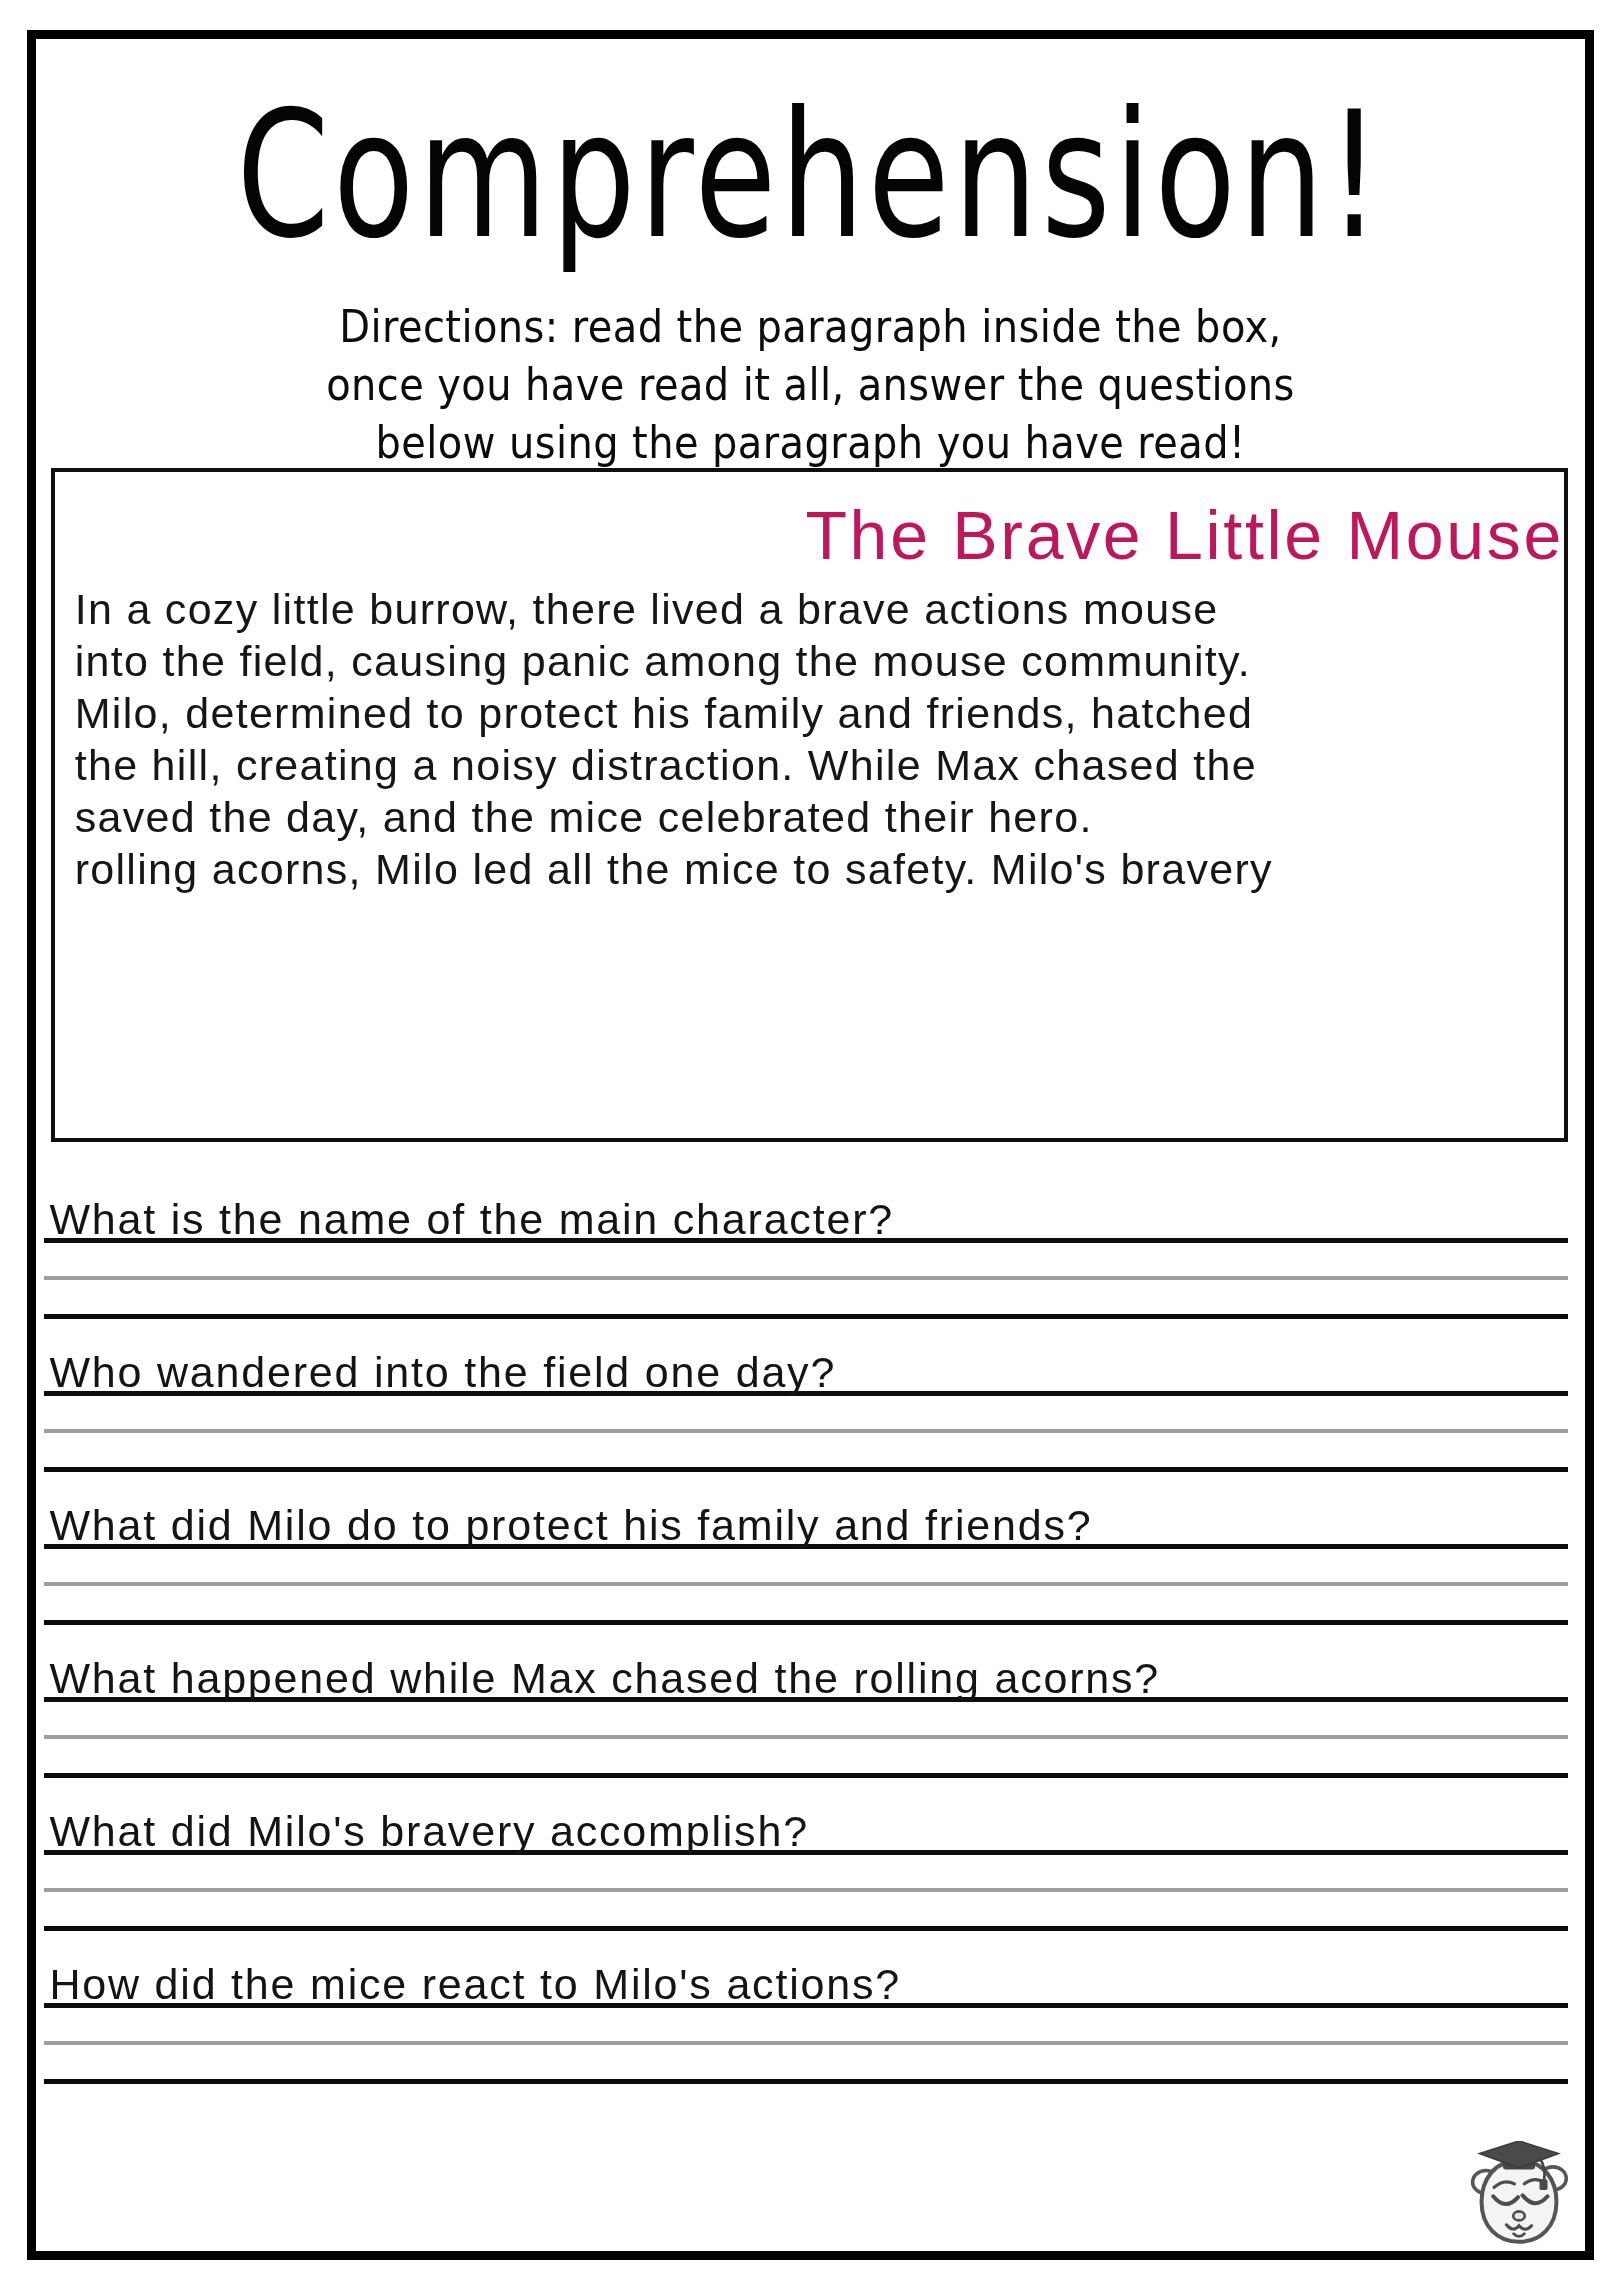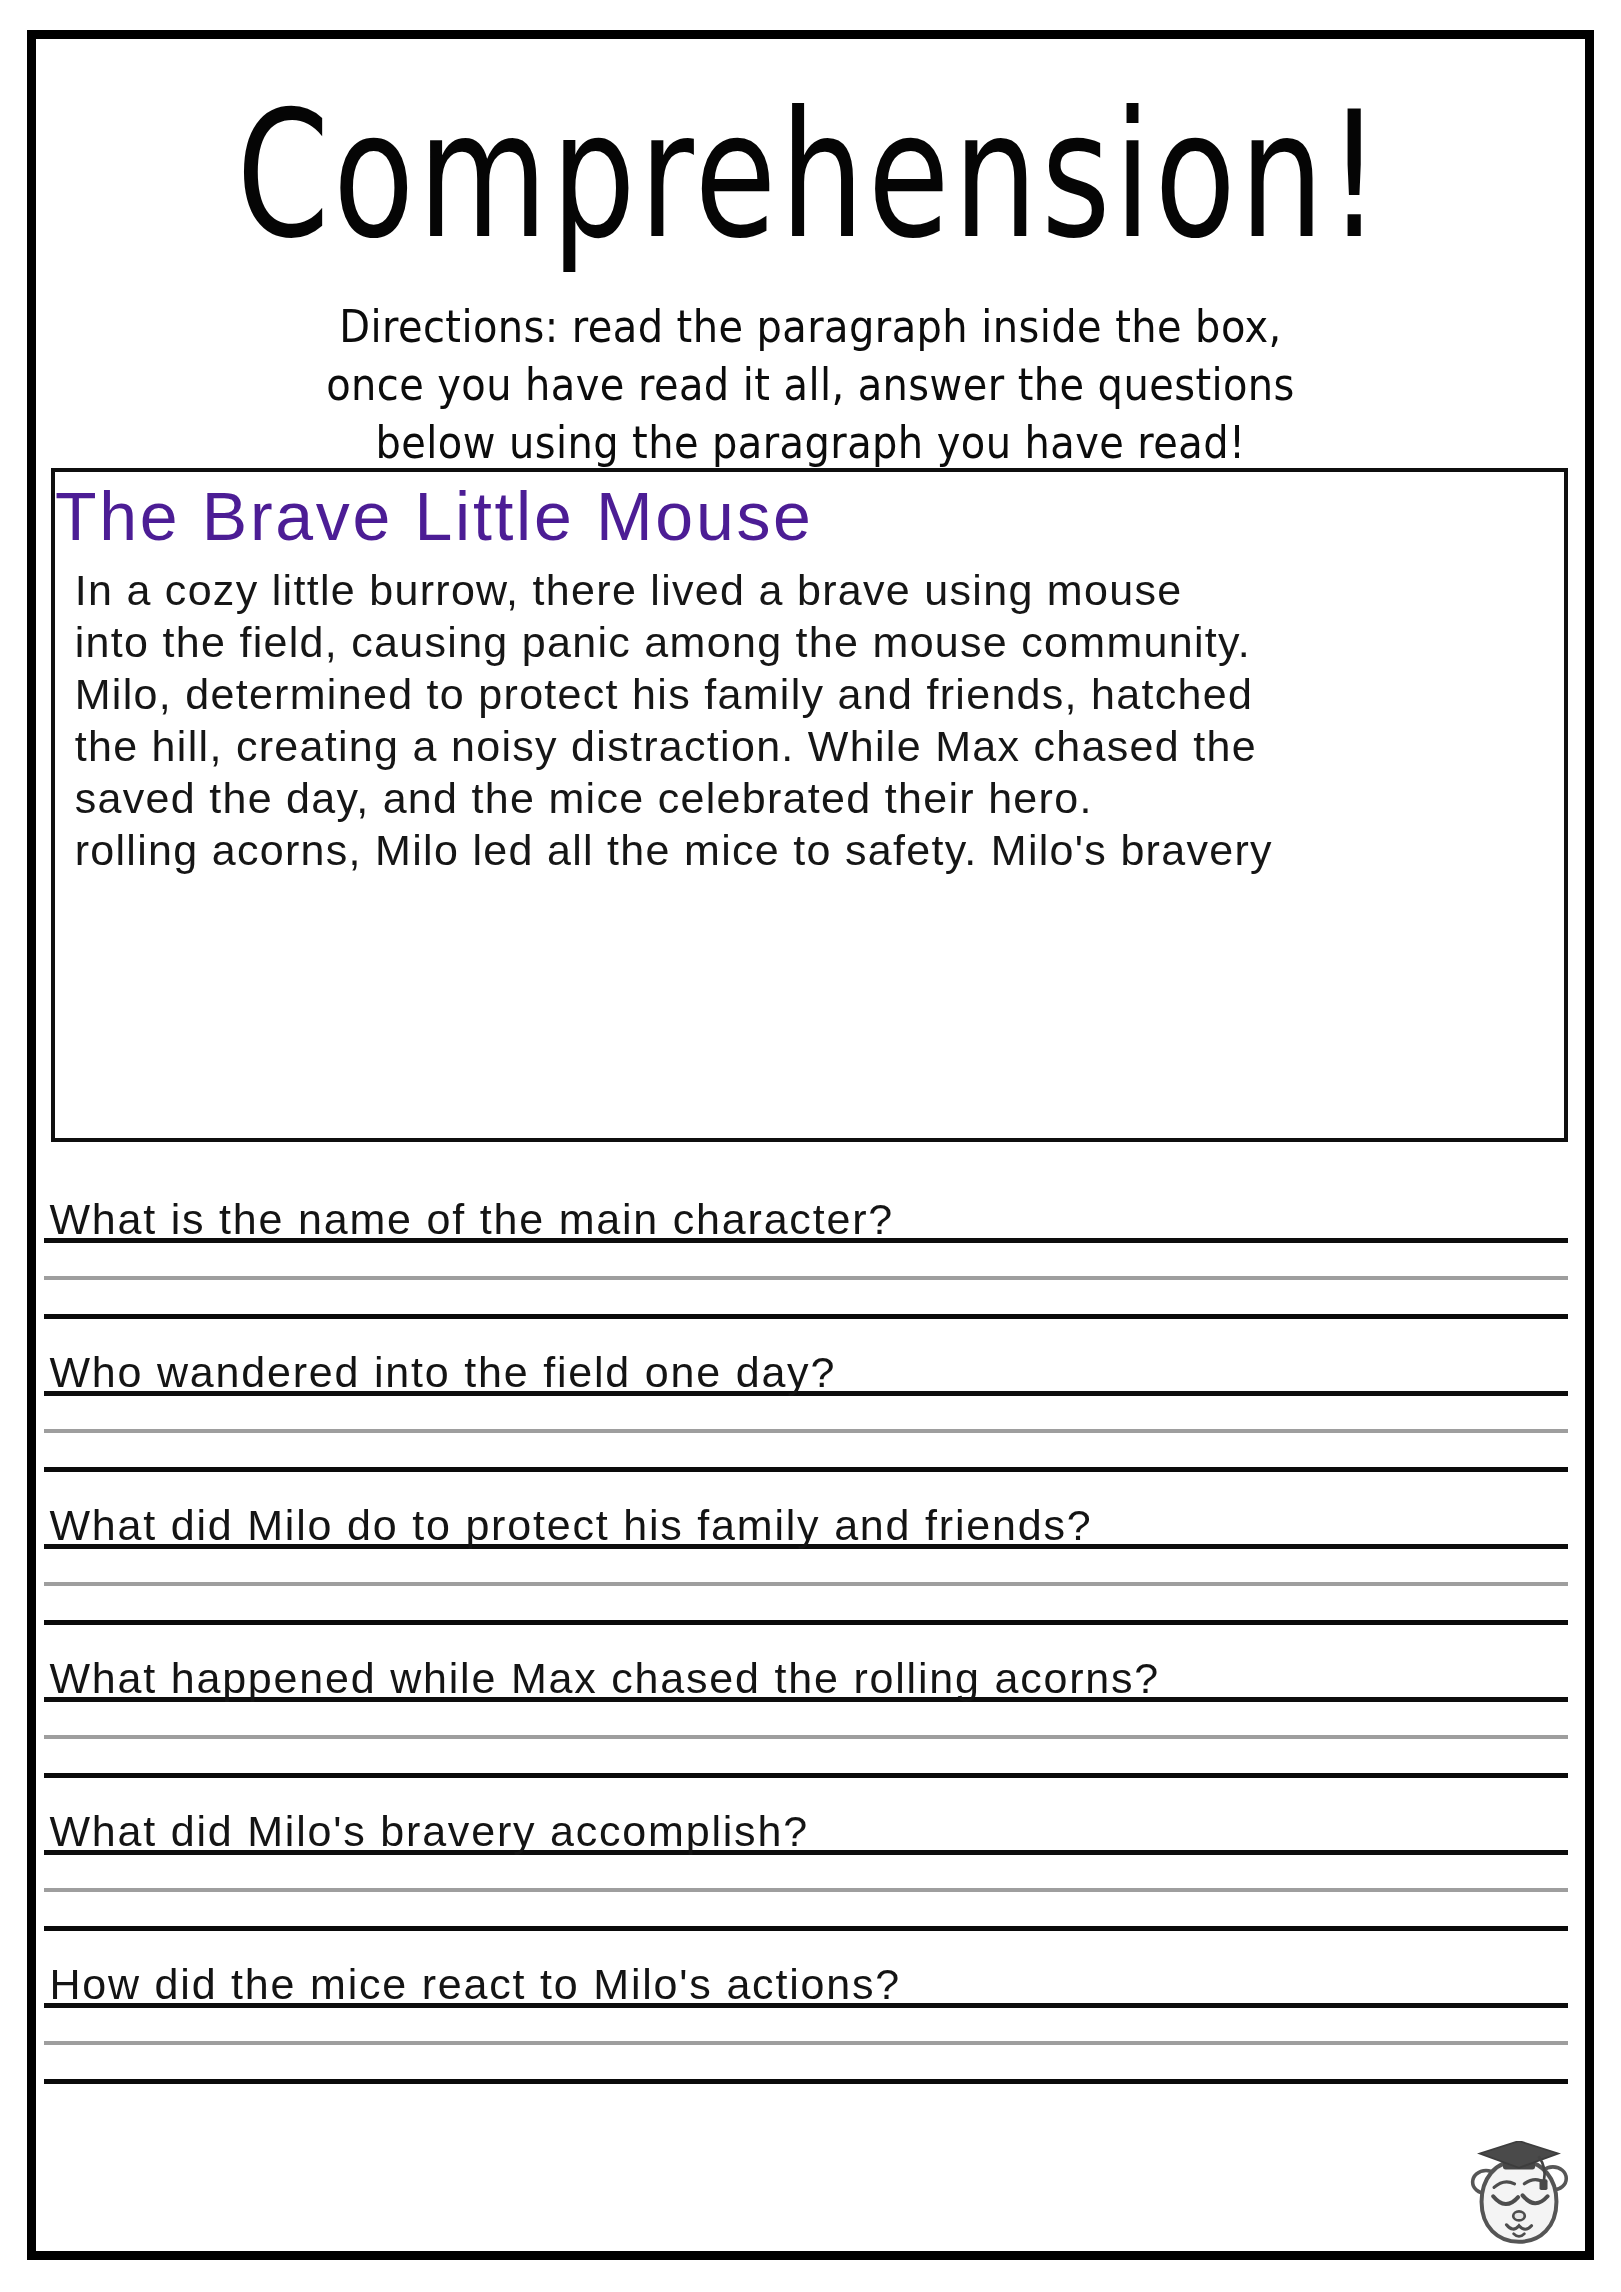--- a/index.html
+++ b/index.html
@@ -33,25 +33,25 @@
     transform:scaleY(1.12); transform-origin:50% 0;
   }
 
   .story-box {
     position:absolute; left:15px; top:429px;
     width:1517px; height:674px;
     border:4.5px solid #0f0f0f;
     background:#ffffff;
   }
   .story-title {
-    margin-top:6px;
-    text-align:left;
+    margin-top:25px;
+    text-align:right;
     font:400 68px/77px "Liberation Sans", sans-serif;
     letter-spacing:2.7px;
-    color:#4c1d95;
+    color:#be185d;
     white-space:nowrap;
   }
   .story-body {
     margin:9px 18px 0 19.7px;
     font:400 43px/52px "Liberation Sans", sans-serif;
     letter-spacing:1.3px;
     color:#161616;
   }
   .story-body .s-line { white-space:nowrap; overflow:hidden; }
 
@@ -81,21 +81,21 @@
 
   <div class="w-directions">
     <div>Directions: read the paragraph inside the box,</div>
     <div>once you have read it all, answer the questions</div>
     <div>below using the paragraph you have read!</div>
   </div>
 
   <div class="story-box">
     <div class="story-title">The Brave Little Mouse</div>
     <div class="story-body">
-      <div class="s-line">In a cozy little burrow, there lived a brave using mouse</div>
+      <div class="s-line">In a cozy little burrow, there lived a brave actions mouse</div>
       <div class="s-line">into the field, causing panic among the mouse community.</div>
       <div class="s-line">Milo, determined to protect his family and friends, hatched</div>
       <div class="s-line">the hill, creating a noisy distraction. While Max chased the</div>
       <div class="s-line">saved the day, and the mice celebrated their hero.</div>
       <div class="s-line">rolling acorns, Milo led all the mice to safety. Milo's bravery</div>
     </div>
   </div>
 
   <div class="questions">
 

